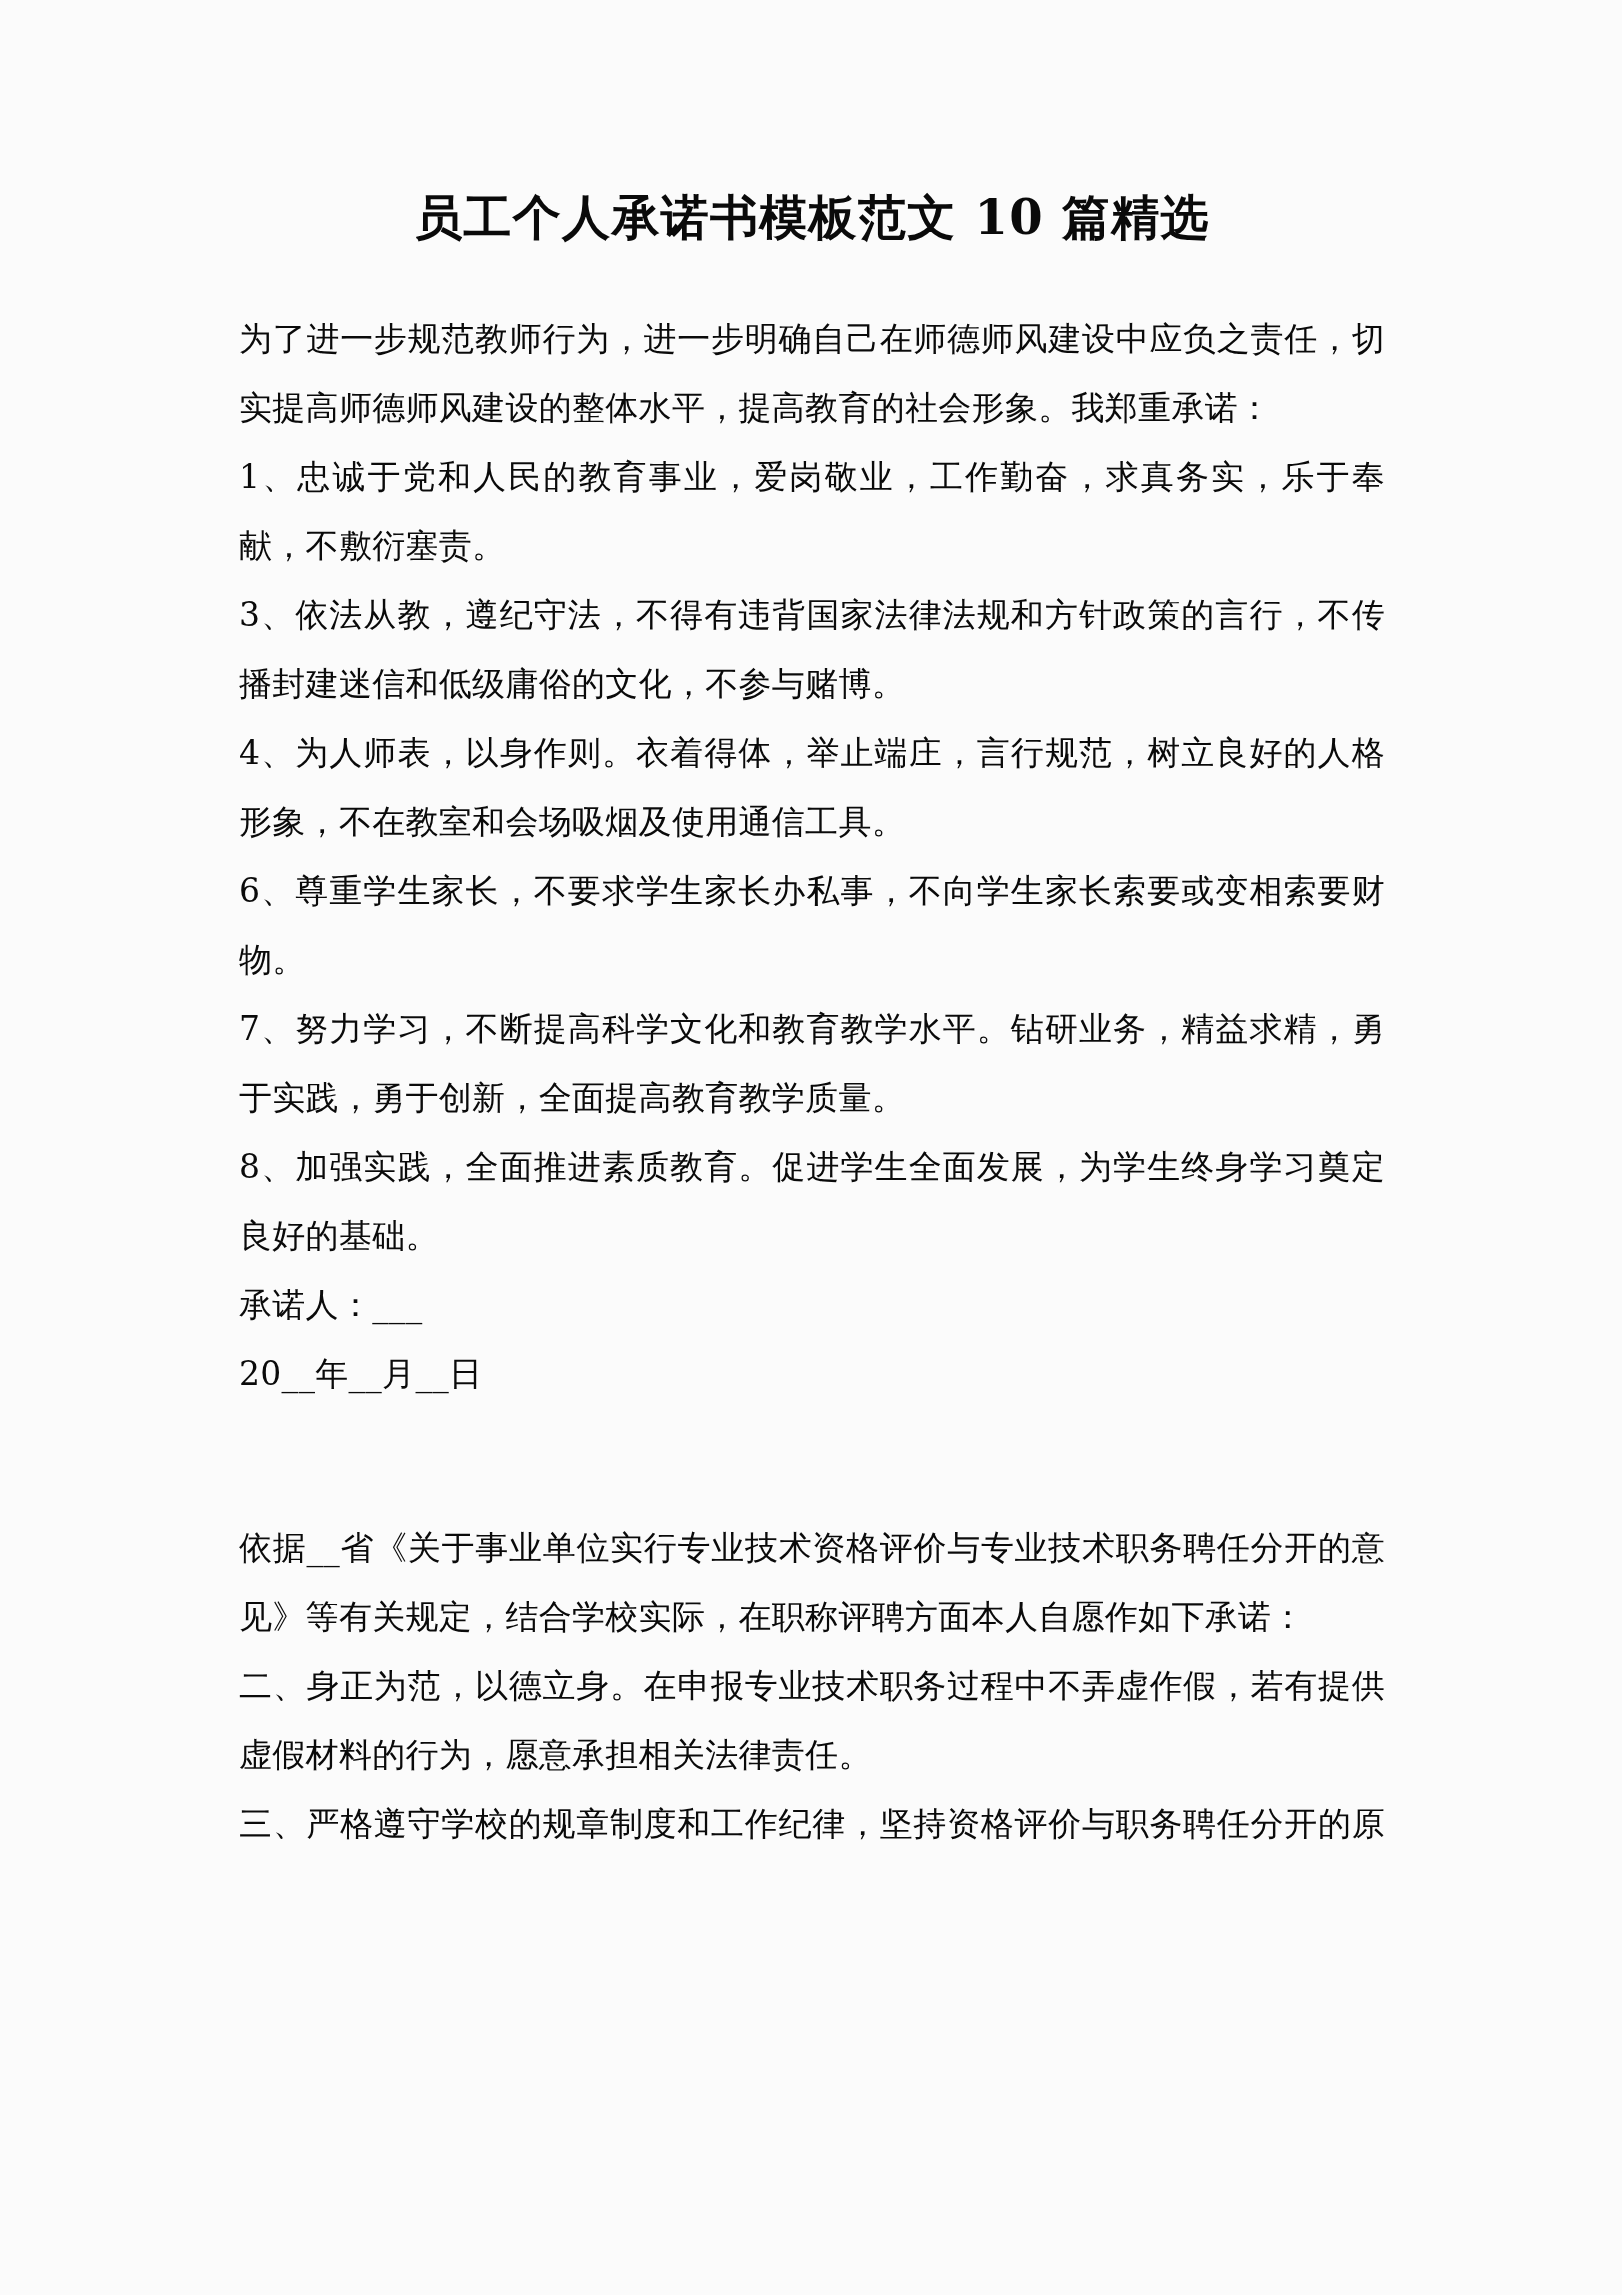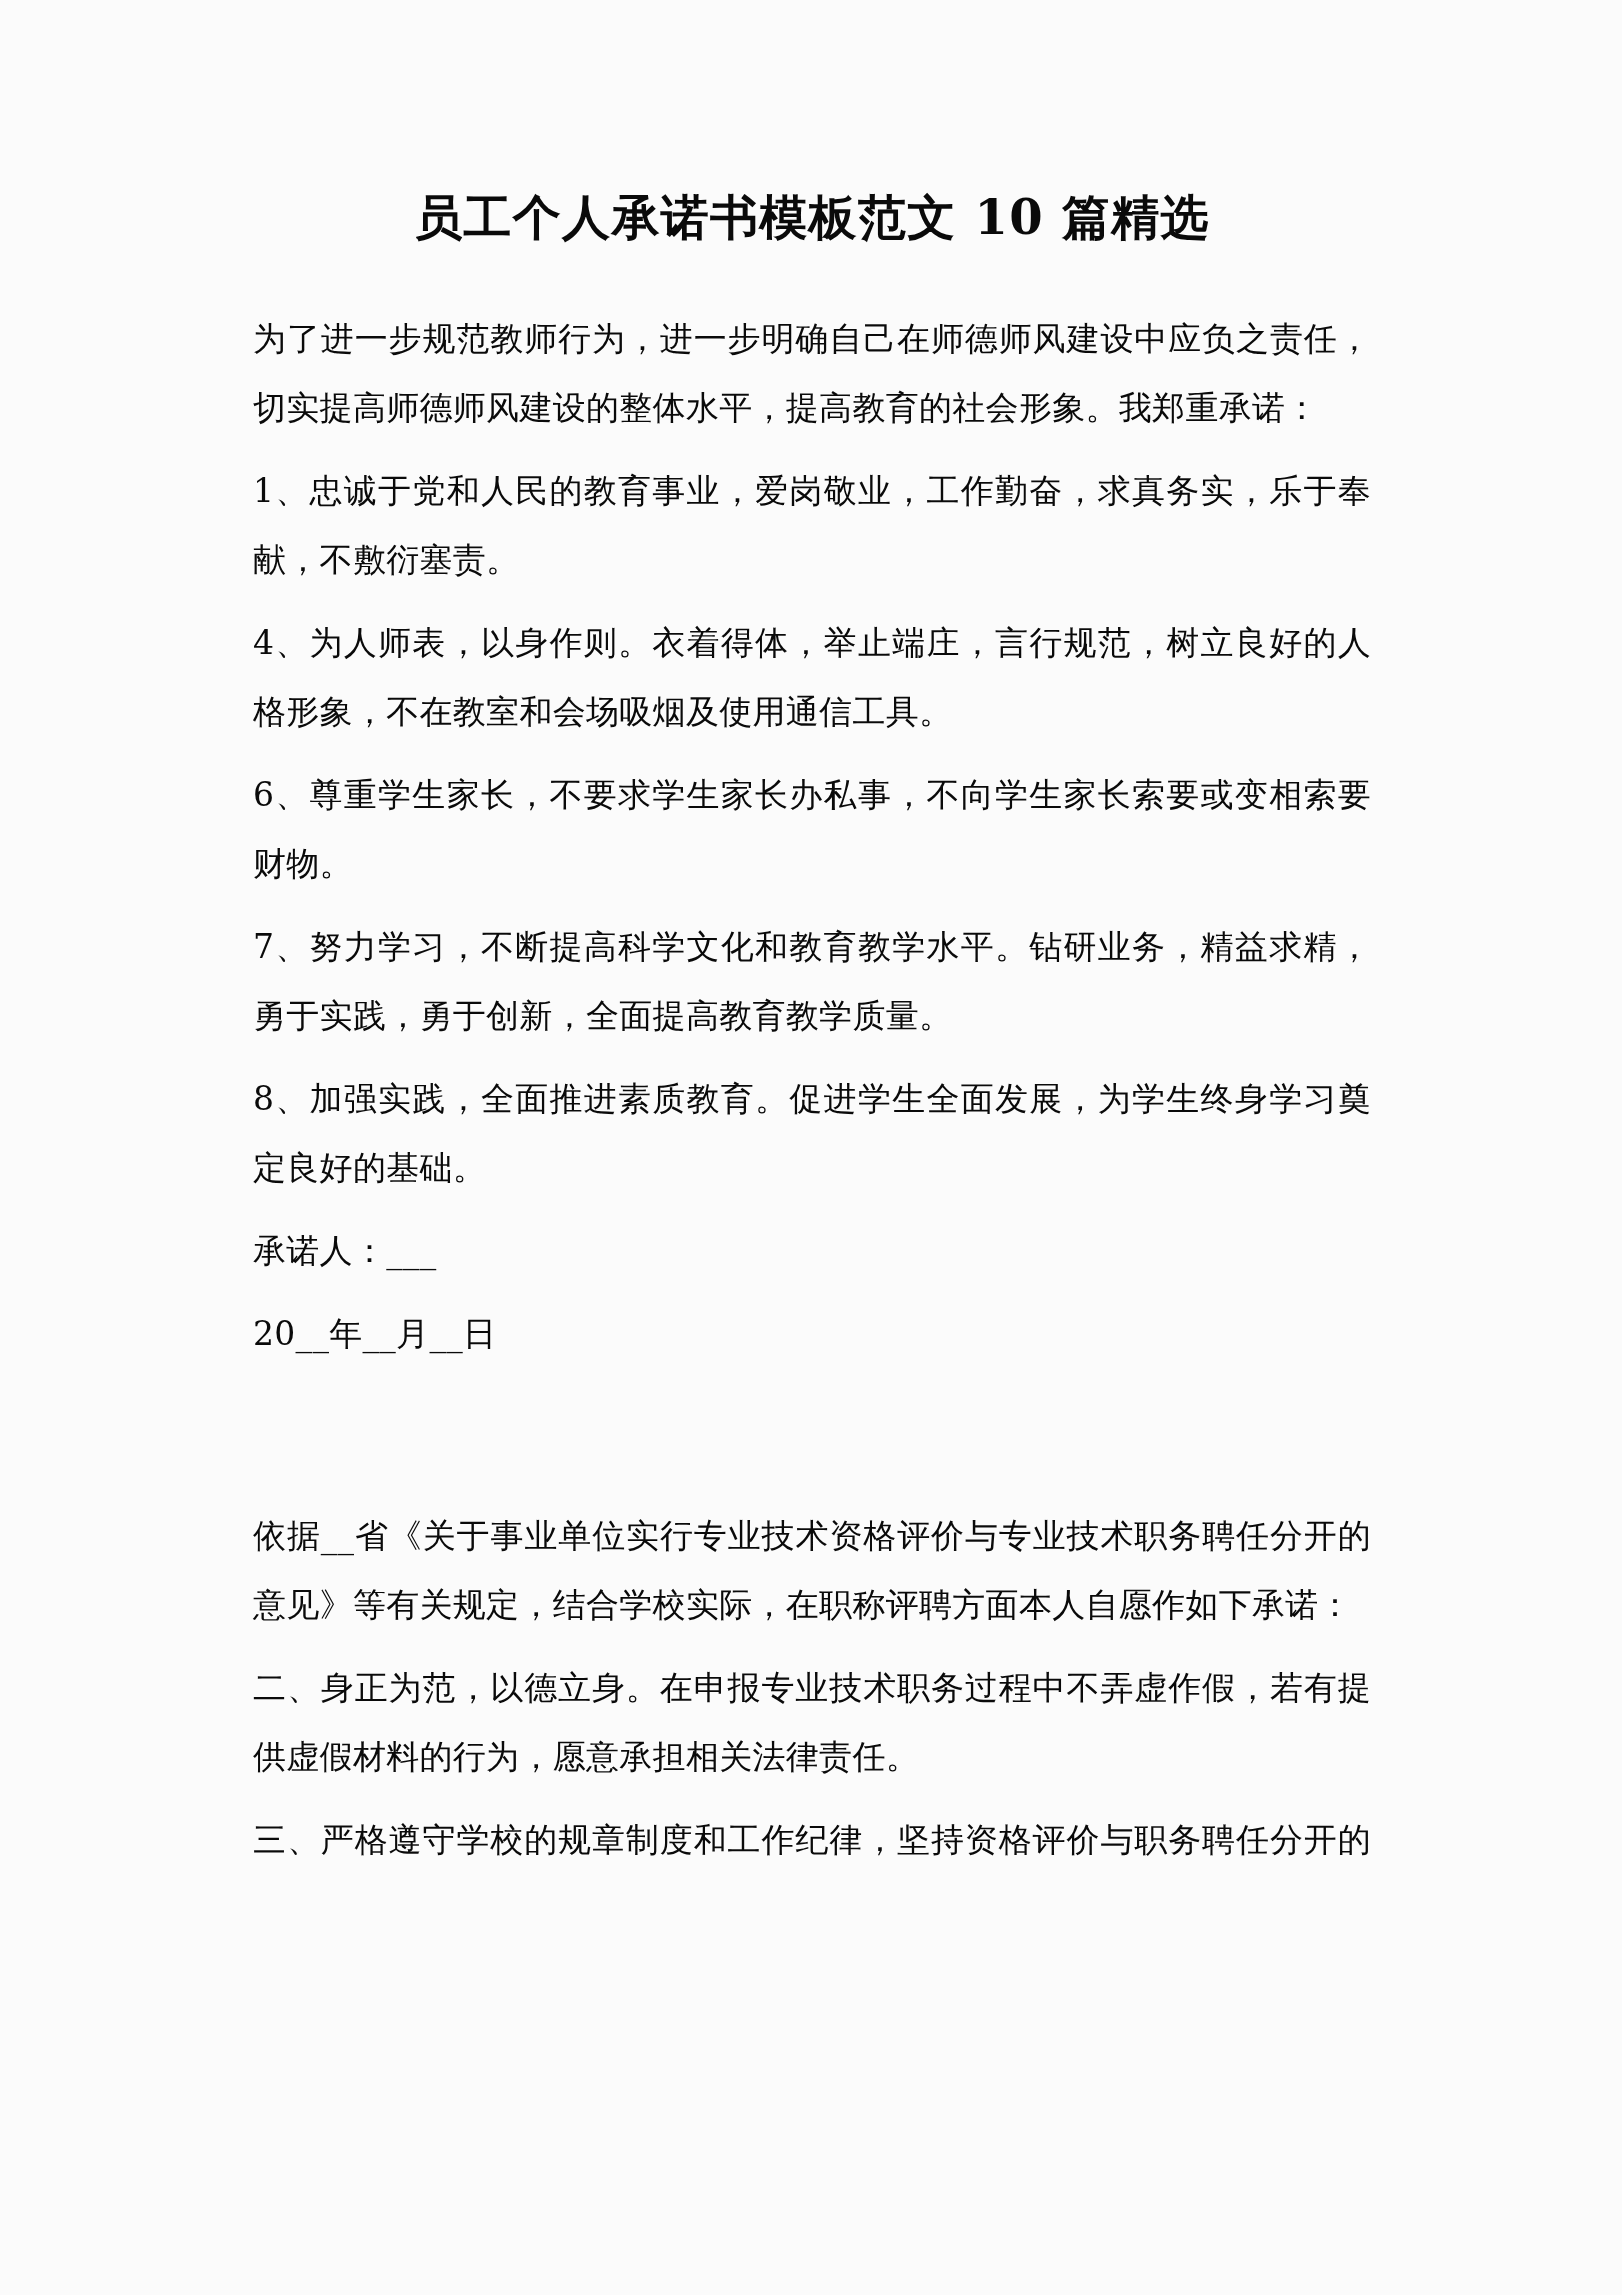--- a/index.html
+++ b/index.html
@@ -37,21 +37,21 @@
     line-height: 1.3;
     white-space: nowrap;
     font-family: "DejaVu Serif", "Liberation Serif", serif;
   }
 
   .body-block {
     margin-top: 56px;
   }
 
   p.para {
-    margin: 14px;
+    margin: 0;
     font-size: 33px;
     line-height: 69px;
     text-align: justify;
     text-justify: inter-ideograph;
     letter-spacing: 0.3px;
     word-break: break-all;
   }
 
   p.para.nowrap-line {
     text-align: left;
@@ -70,20 +70,21 @@
 
     <h1 class="doc-title">员工个人承诺书模板范文 10 篇精选</h1>
 
     <div class="body-block">
 
       <p class="para">为了进一步规范教师行为，进一步明确自己在师德师风建设中应负之责任，切实提高师德师风建设的整体水平，提高教育的社会形象。我郑重承诺：</p>
 
       <p class="para">1、忠诚于党和人民的教育事业，爱岗敬业，工作勤奋，求真务实，乐于奉献，不敷衍塞责。</p>
 
 
+      <p class="para">3、依法从教，遵纪守法，不得有违背国家法律法规和方针政策的言行，不传播封建迷信和低级庸俗的文化，不参与赌博。</p>
 
       <p class="para">4、为人师表，以身作则。衣着得体，举止端庄，言行规范，树立良好的人格形象，不在教室和会场吸烟及使用通信工具。</p>
 
 
       <p class="para">6、尊重学生家长，不要求学生家长办私事，不向学生家长索要或变相索要财物。</p>
 
       <p class="para">7、努力学习，不断提高科学文化和教育教学水平。钻研业务，精益求精，勇于实践，勇于创新，全面提高教育教学质量。</p>
 
       <p class="para">8、加强实践，全面推进素质教育。促进学生全面发展，为学生终身学习奠定良好的基础。</p>
 

